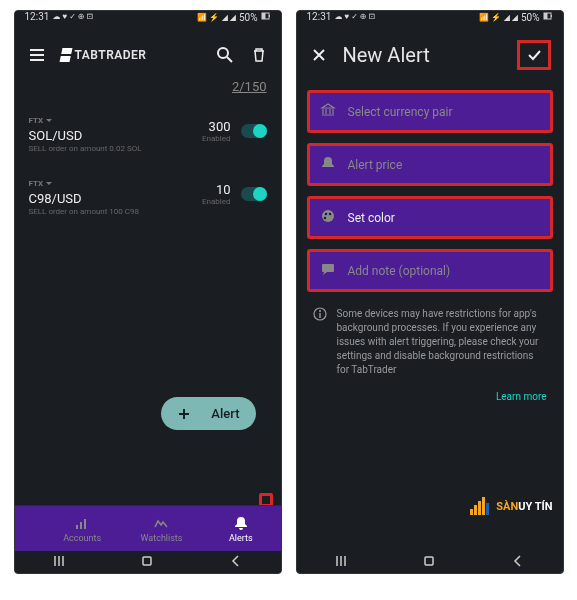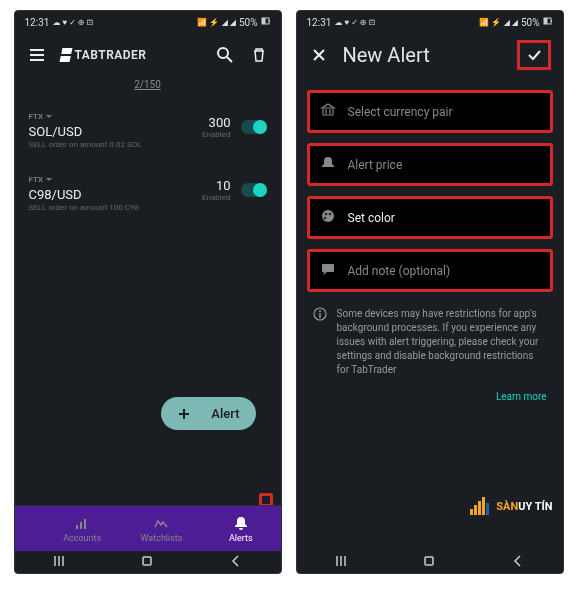--- a/index.html
+++ b/index.html
@@ -21,21 +21,21 @@
     display: flex;
     flex-direction: column;
     color: #e5e5e5;
     overflow: hidden;
     position: relative;
   }
   .status-bar {
     height: 22px;
     display: flex;
     justify-content: space-between;
-    align-items: center;
+    align-items: flex-start;
     padding: 0 10px;
     font-size: 10px;
     color: #ddd;
     background: #1a1e23;
   }
   .status-left { display: flex; align-items: center; gap: 3px; }
   .status-right { display: flex; align-items: center; gap: 3px; }
   .app-bar {
     height: 44px;
     display: flex;
@@ -67,22 +67,22 @@
     width: 20px;
     height: 20px;
     display: flex;
     align-items: center;
     justify-content: center;
     color: #e5e5e5;
     stroke: #e5e5e5;
     fill: #e5e5e5;
   }
   .counter {
-    text-align: center;
-    font-size: 10px;
+    text-align: right;
+    font-size: 13px;
     color: #888;
     padding: 2px 14px 6px;
     text-decoration: underline;
   }
   .alert-row {
     padding: 8px 14px 10px;
     display: flex;
     align-items: center;
   }
   .alert-info { flex: 1; }
@@ -193,21 +193,21 @@
     left: 0; right: 0;
     height: 22px;
     display: flex;
     justify-content: space-around;
     align-items: center;
     color: #ccc;
   }
   
   .input-row {
     margin: 6px 12px;
-    background: #000000;
+    background: #4c1d95;
     border-radius: 3px;
     padding: 11px 12px;
     display: flex;
     align-items: center;
     gap: 12px;
     font-size: 12px;
     color: #888;
   }
   .input-row.red { border: 3px solid #d62828; margin: 5px 10px; padding: 9px 10px; }
   .input-row.plain { background: transparent; }

